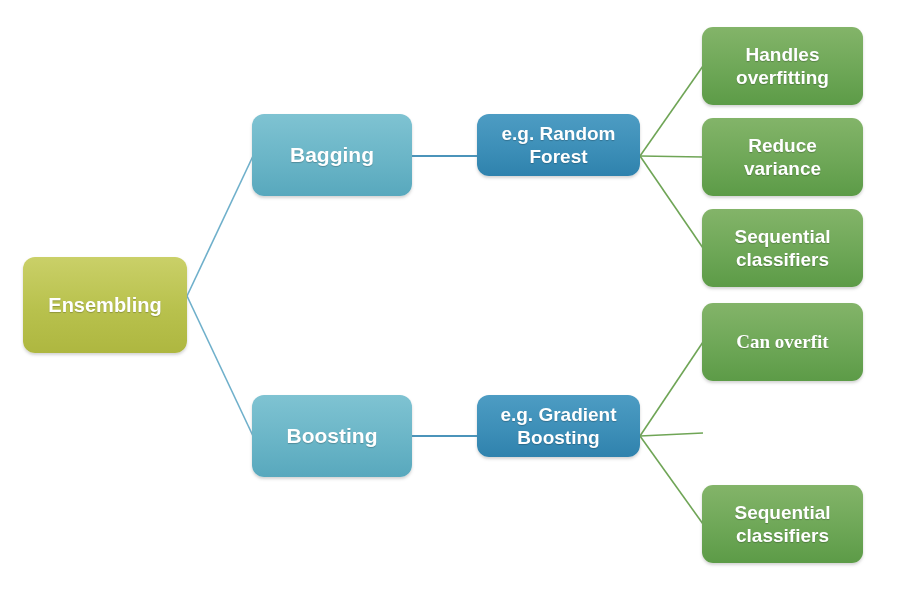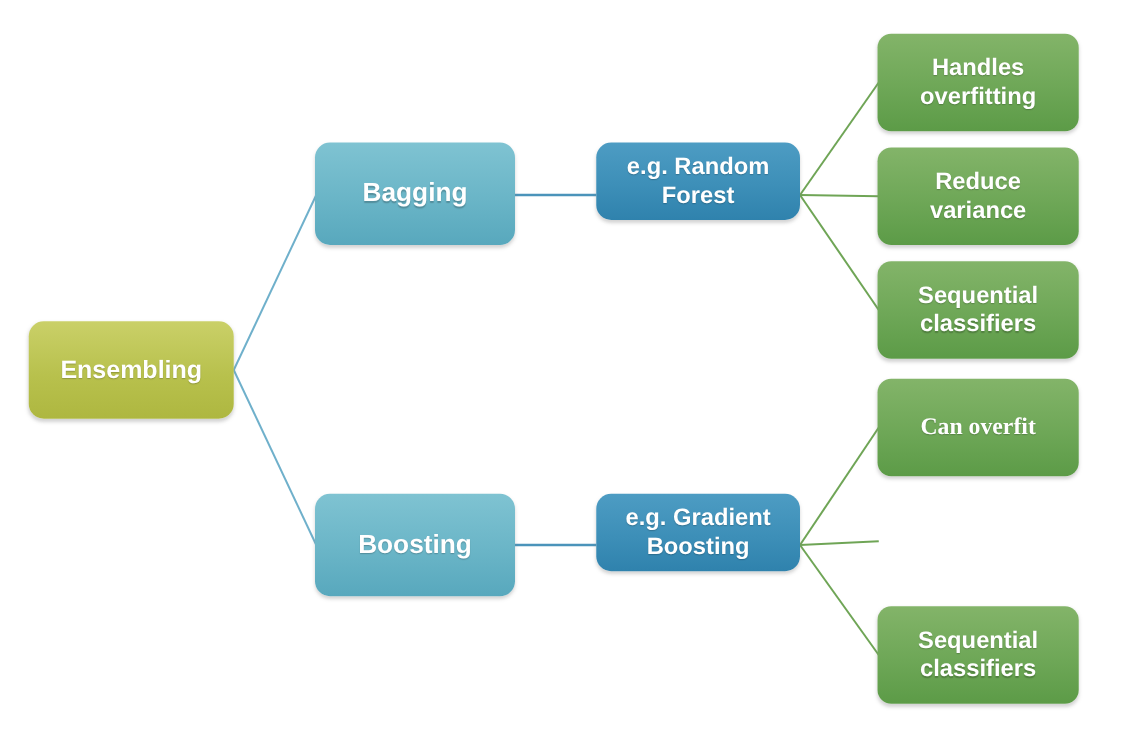--- a/index.html
+++ b/index.html
@@ -31,21 +31,21 @@
     font-weight: bold;
     border-radius: 12px;
     white-space: pre-line;
     line-height: 1.22;
     box-shadow: 0 2px 3px rgba(130,130,130,0.35);
     text-shadow: 0 1px 1px rgba(0,0,0,0.22);
     padding: 4px 8px;
     box-sizing: border-box;
   }
   .node-root {
-    left: 23px; top: 257px; width: 164px; height: 78px;
+    left: 23px; top: 257px; width: 164px; height: 96px;
     font-size: 20px;
     background: linear-gradient(180deg, #cad068 0%, #b8c14d 55%, #aeb740 100%);
   }
   .node-branch {
     width: 160px; height: 82px;
     font-size: 21px;
     background: linear-gradient(180deg, #7fc3d2 0%, #6ab5c7 55%, #58a8bd 100%);
   }
   .node-branch-0 { left: 252px; top: 114px; }
   .node-branch-1 { left: 252px; top: 395px; }

